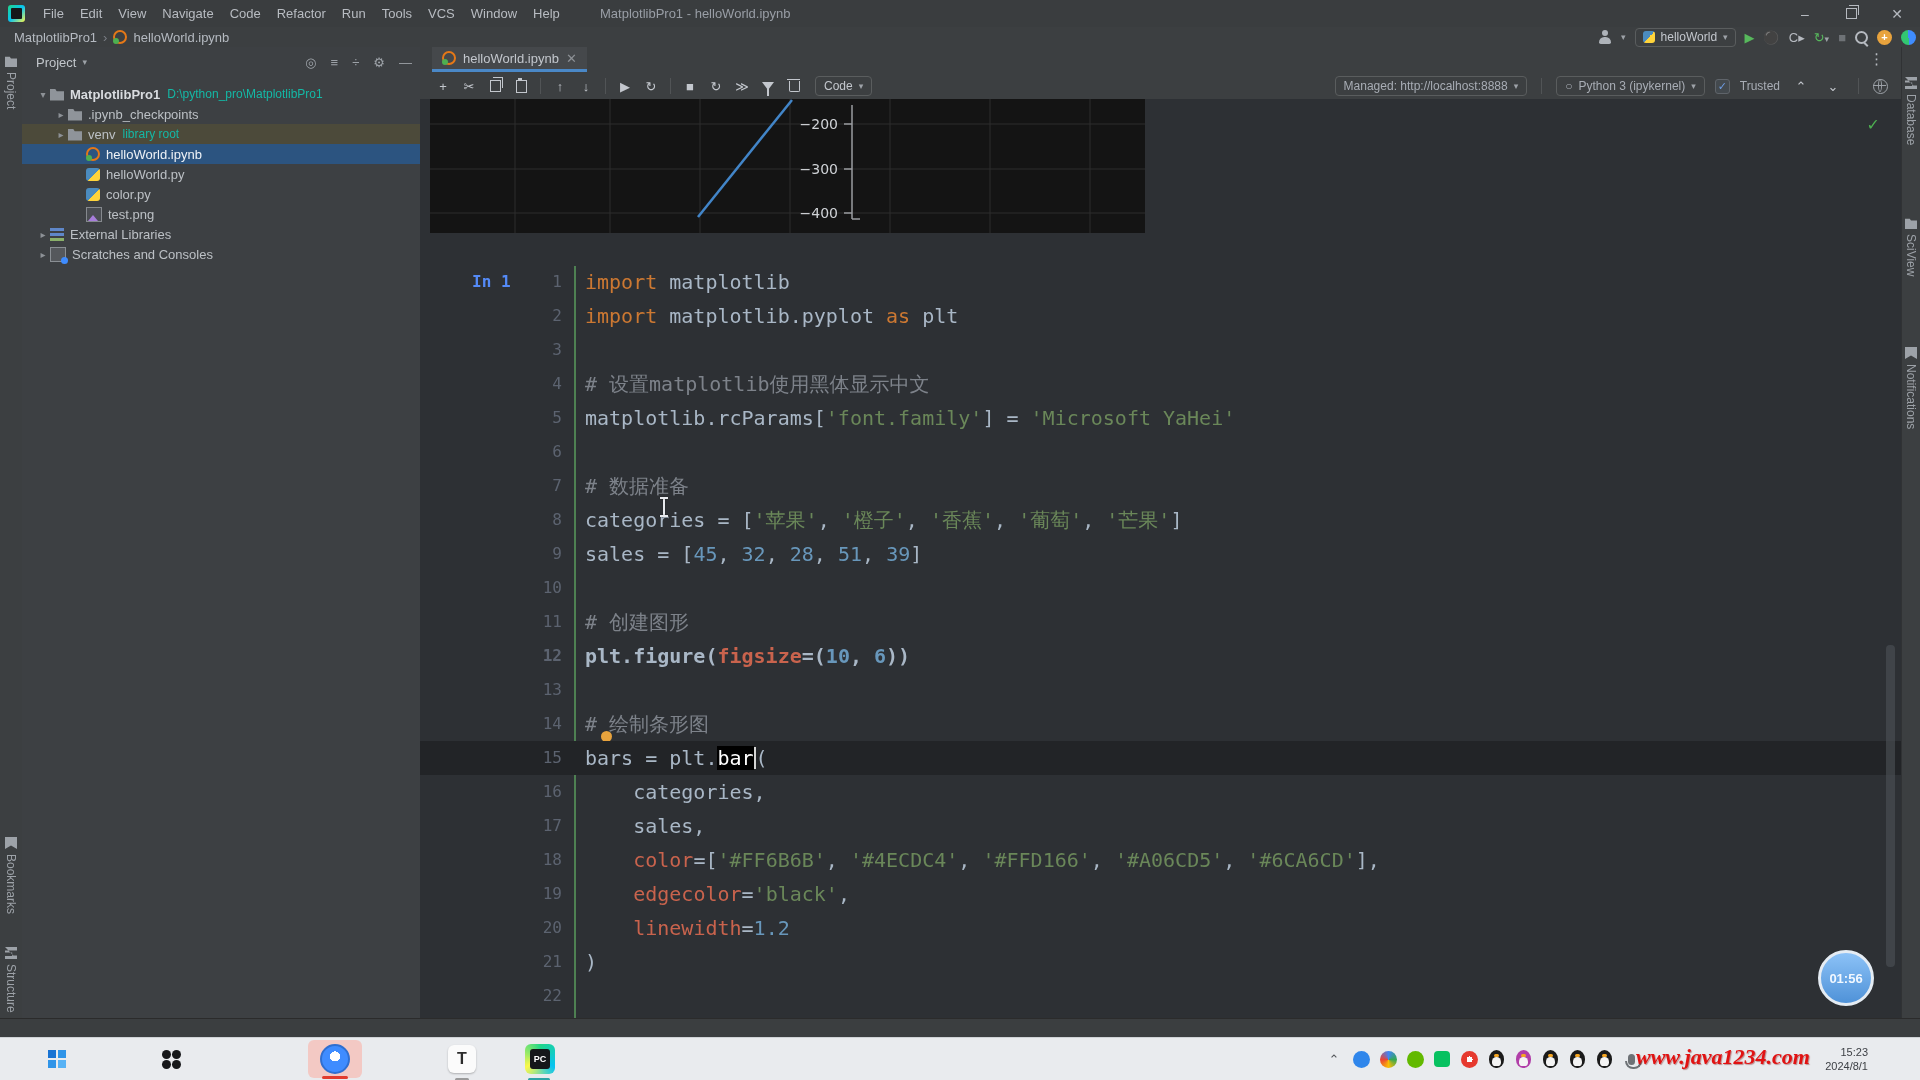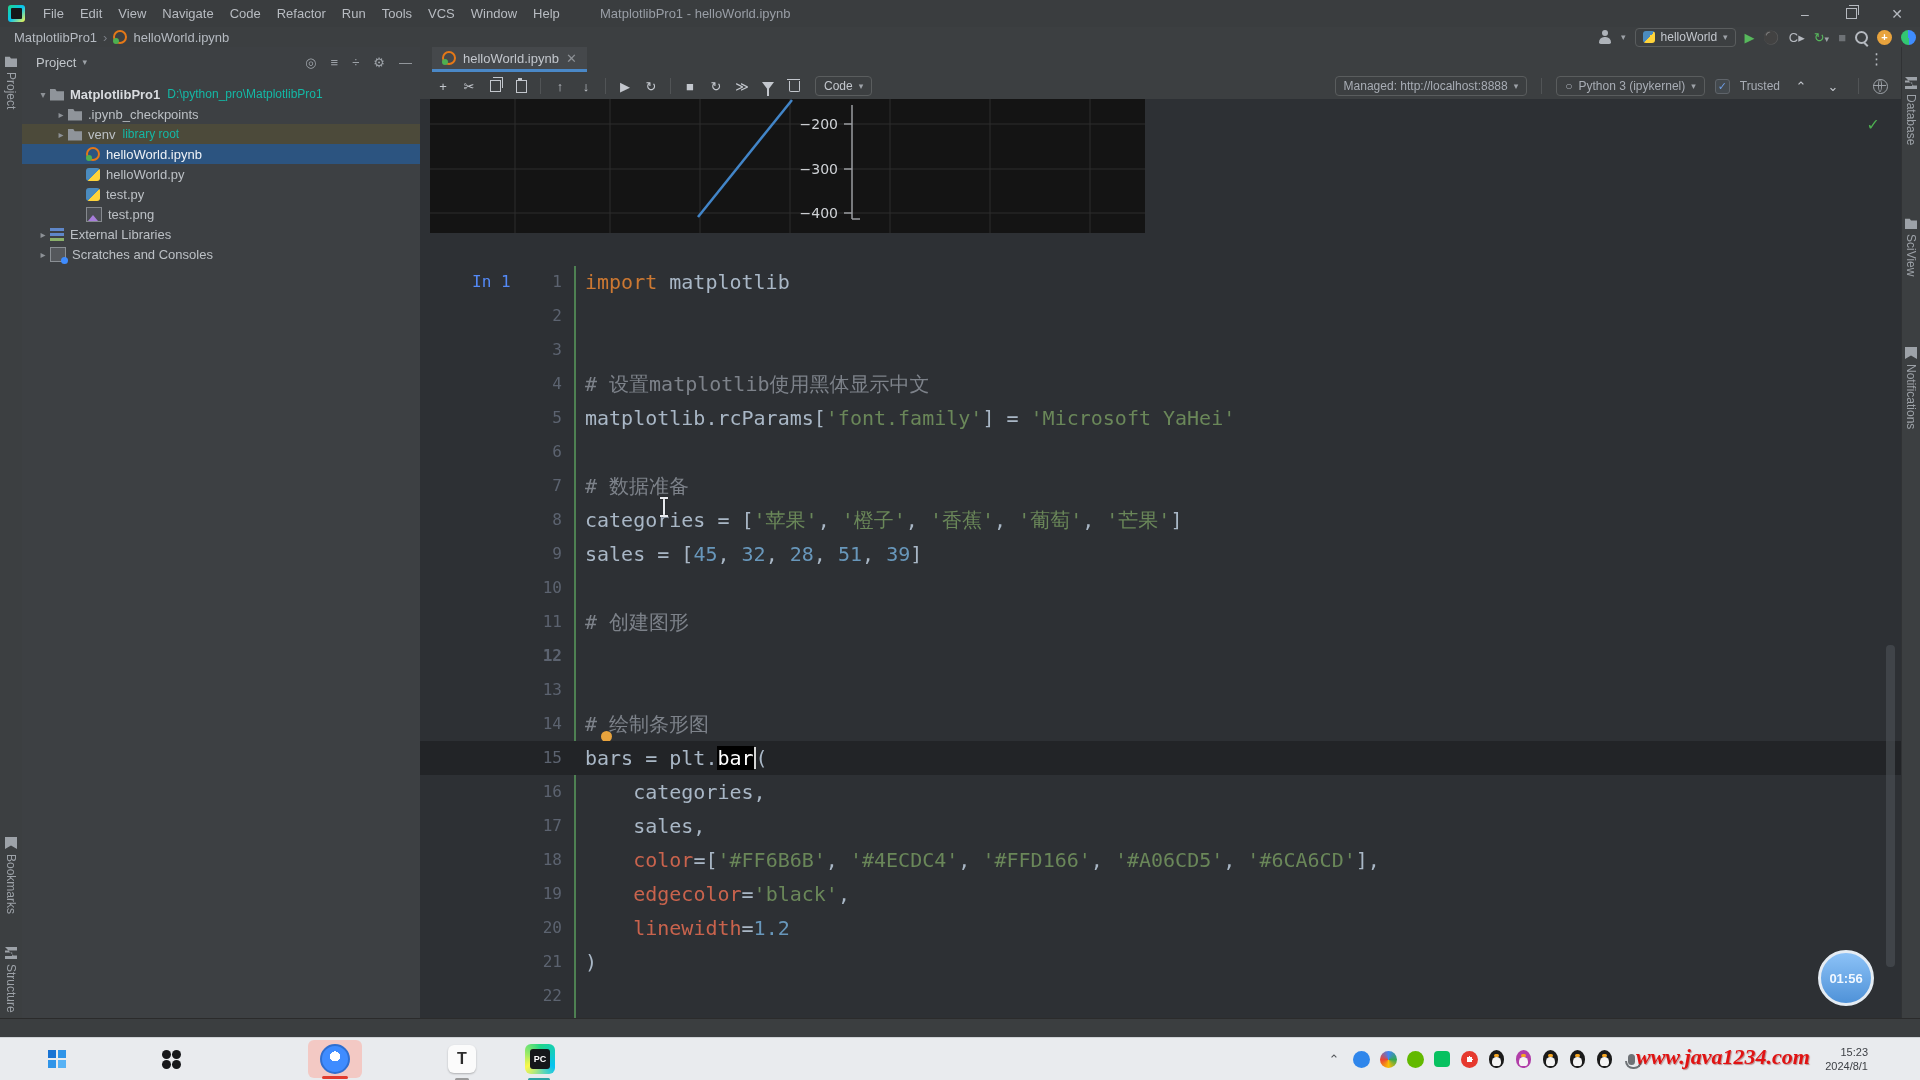--- a/index.html
+++ b/index.html
@@ -95,21 +95,21 @@
   .globe-ic{width:13px;height:13px;border:1.5px solid #9da2a8;border-radius:50%;position:relative;}
   .globe-ic::before{content:"";position:absolute;left:3.5px;top:-1px;width:4px;height:13px;border:1.5px solid #9da2a8;border-radius:50%;box-sizing:border-box;}
   .globe-ic::after{content:"";position:absolute;left:-1px;top:5px;width:13px;height:1.5px;background:#9da2a8;}
   #editor-body{position:absolute;left:0;top:52px;width:100%;height:919px;background:#2d3034;overflow:hidden;}
   
   #plot-output{position:absolute;left:10px;top:0px;width:715px;height:134px;background:#141414;}
   
   #green-bar{position:absolute;left:154px;top:167px;width:2px;height:752px;background:#4e8052;}
   .crow{position:absolute;left:0;width:1482px;height:34px;font-family:"DejaVu Sans Mono",monospace;font-size:20px;line-height:34px;white-space:pre;}
   .crow.current{background:#222427;}
-  .in-lbl{position:absolute;left:52px;color:#548af7;font-size:16px;}
+  .in-lbl{position:absolute;left:52px;color:#548af7;font-size:16px;font-weight:bold;}
   .lnum{position:absolute;left:90px;width:52px;text-align:right;color:#5c6370;font-size:16px;}
   .ltext{position:absolute;left:165px;}
   .sg-kw{color:#cc7832;} .sg-pl{color:#a9b7c6;} .sg-cm{color:#7d828a;} .sg-st{color:#6a8759;}
   .sg-nm{color:#6897bb;} .sg-pm{color:#c9634d;}
   .sg-sel{background:#000000;color:#ffffff;}
   .caret{display:inline-block;width:2px;height:22px;background:#d4d4d4;vertical-align:-4px;}
   .line-dot{position:absolute;left:181px;top:24px;width:11px;height:11px;border-radius:50%;background:#e8a33d;}
   #ibeam{position:absolute;left:243px;top:400px;width:2px;height:16px;background:#e8eaee;box-shadow:0 0 1px #000;}
   #ibeam::before,#ibeam::after{content:"";position:absolute;left:-3px;width:8px;height:2px;background:#e8eaee;box-shadow:0 0 1px #000;}
   #ibeam::before{top:-2px;} #ibeam::after{bottom:-2px;}
@@ -254,21 +254,21 @@
           <span class="tlabel">helloWorld.ipynb</span>
         </div>
         <div class="trow" style="padding-left: 50px;">
           <span class="chev"></span>
           <span class="tico tico-py"></span>
           <span class="tlabel">helloWorld.py</span>
         </div>
         <div class="trow" style="padding-left: 50px;">
           <span class="chev"></span>
           <span class="tico tico-py"></span>
-          <span class="tlabel">test.py</span>
+          <span class="tlabel">color.py</span>
         </div>
         <div class="trow" style="padding-left: 50px;">
           <span class="chev"></span>
           <span class="tico tico-image"></span>
           <span class="tlabel">test.png</span>
         </div>
         <div class="trow" style="padding-left: 14px;">
           <span class="chev">▸</span>
           <span class="tico tico-lib"></span>
           <span class="tlabel">External Libraries</span>
@@ -370,31 +370,31 @@
             <text x="408" y="75">−300</text>
             <text x="408" y="119">−400</text>
           </g>
           <line x1="268" y1="118" x2="362" y2="1" stroke-width="2.5" stroke="#4285c8"></line>
         </svg>
       </div>
 
       <div id="green-bar"></div>
       <div id="code-lines">
           <div class="crow" style="top: 166px;"><span class="in-lbl">In 1</span><span class="lnum">1</span><span class="ltext"><span class="sg-kw">import</span><span class="sg-pl"> matplotlib</span></span></div>
-          <div class="crow" style="top: 200px;"><span class="lnum">2</span></div>
+          <div class="crow" style="top: 200px;"><span class="lnum">2</span><span class="ltext"><span class="sg-kw">import</span><span class="sg-pl"> matplotlib.pyplot </span><span class="sg-kw">as</span><span class="sg-pl"> plt</span></span></div>
           <div class="crow" style="top: 234px;"><span class="lnum">3</span><span class="ltext"></span></div>
           <div class="crow" style="top: 268px;"><span class="lnum">4</span><span class="ltext"><span class="sg-cm"># 设置matplotlib使用黑体显示中文</span></span></div>
           <div class="crow" style="top: 302px;"><span class="lnum">5</span><span class="ltext"><span class="sg-pl">matplotlib.rcParams[</span><span class="sg-st">'font.family'</span><span class="sg-pl">] = </span><span class="sg-st">'Microsoft YaHei'</span></span></div>
           <div class="crow" style="top: 336px;"><span class="lnum">6</span><span class="ltext"></span></div>
           <div class="crow" style="top: 370px;"><span class="lnum">7</span><span class="ltext"><span class="sg-cm"># 数据准备</span></span></div>
           <div class="crow" style="top: 404px;"><span class="lnum">8</span><span class="ltext"><span class="sg-pl">categories = [</span><span class="sg-st">'苹果'</span><span class="sg-pl">, </span><span class="sg-st">'橙子'</span><span class="sg-pl">, </span><span class="sg-st">'香蕉'</span><span class="sg-pl">, </span><span class="sg-st">'葡萄'</span><span class="sg-pl">, </span><span class="sg-st">'芒果'</span><span class="sg-pl">]</span></span></div>
           <div class="crow" style="top: 438px;"><span class="lnum">9</span><span class="ltext"><span class="sg-pl">sales = [</span><span class="sg-nm">45</span><span class="sg-pl">, </span><span class="sg-nm">32</span><span class="sg-pl">, </span><span class="sg-nm">28</span><span class="sg-pl">, </span><span class="sg-nm">51</span><span class="sg-pl">, </span><span class="sg-nm">39</span><span class="sg-pl">]</span></span></div>
           <div class="crow" style="top: 472px;"><span class="lnum">10</span><span class="ltext"></span></div>
           <div class="crow" style="top: 506px;"><span class="lnum">11</span><span class="ltext"><span class="sg-cm"># 创建图形</span></span></div>
-          <div class="crow" style="top: 540px; font-weight: bold;"><span class="lnum">12</span></div>
+          <div class="crow" style="top: 540px; font-weight: bold;"><span class="lnum">12</span><span class="ltext"><span class="sg-pl">plt.figure(</span><span class="sg-pm">figsize</span><span class="sg-pl">=(</span><span class="sg-nm">10</span><span class="sg-pl">, </span><span class="sg-nm">6</span><span class="sg-pl">))</span></span></div>
           <div class="crow" style="top: 574px;"><span class="lnum">13</span><span class="ltext"></span></div>
           <div class="crow" style="top: 608px;"><span class="lnum">14</span><span class="ltext"><span class="sg-cm"># 绘制条形图</span></span><span class="line-dot"></span></div>
           <div class="crow current" style="top: 642px;"><span class="lnum">15</span><span class="ltext"><span class="sg-pl">bars = plt.</span><span class="sg-sel">bar</span><span class="caret"></span><span class="sg-pl">(</span></span></div>
           <div class="crow" style="top: 676px;"><span class="lnum">16</span><span class="ltext"><span class="sg-pl">    categories,</span></span></div>
           <div class="crow" style="top: 710px;"><span class="lnum">17</span><span class="ltext"><span class="sg-pl">    sales,</span></span></div>
           <div class="crow" style="top: 744px;"><span class="lnum">18</span><span class="ltext"><span class="sg-pl">    </span><span class="sg-pm">color</span><span class="sg-pl">=[</span><span class="sg-st">'#FF6B6B'</span><span class="sg-pl">, </span><span class="sg-st">'#4ECDC4'</span><span class="sg-pl">, </span><span class="sg-st">'#FFD166'</span><span class="sg-pl">, </span><span class="sg-st">'#A06CD5'</span><span class="sg-pl">, </span><span class="sg-st">'#6CA6CD'</span><span class="sg-pl">],</span></span></div>
           <div class="crow" style="top: 778px;"><span class="lnum">19</span><span class="ltext"><span class="sg-pl">    </span><span class="sg-pm">edgecolor</span><span class="sg-pl">=</span><span class="sg-st">'black'</span><span class="sg-pl">,</span></span></div>
           <div class="crow" style="top: 812px;"><span class="lnum">20</span><span class="ltext"><span class="sg-pl">    </span><span class="sg-pm">linewidth</span><span class="sg-pl">=</span><span class="sg-nm">1.2</span></span></div>
           <div class="crow" style="top: 846px;"><span class="lnum">21</span><span class="ltext"><span class="sg-pl">)</span></span></div>
           <div class="crow" style="top: 880px;"><span class="lnum">22</span><span class="ltext"></span></div>

